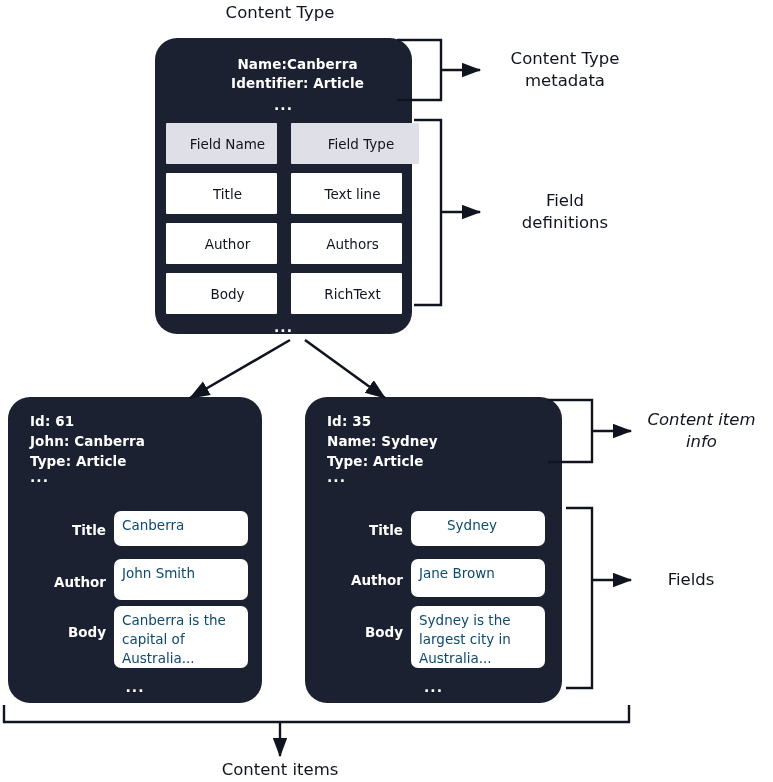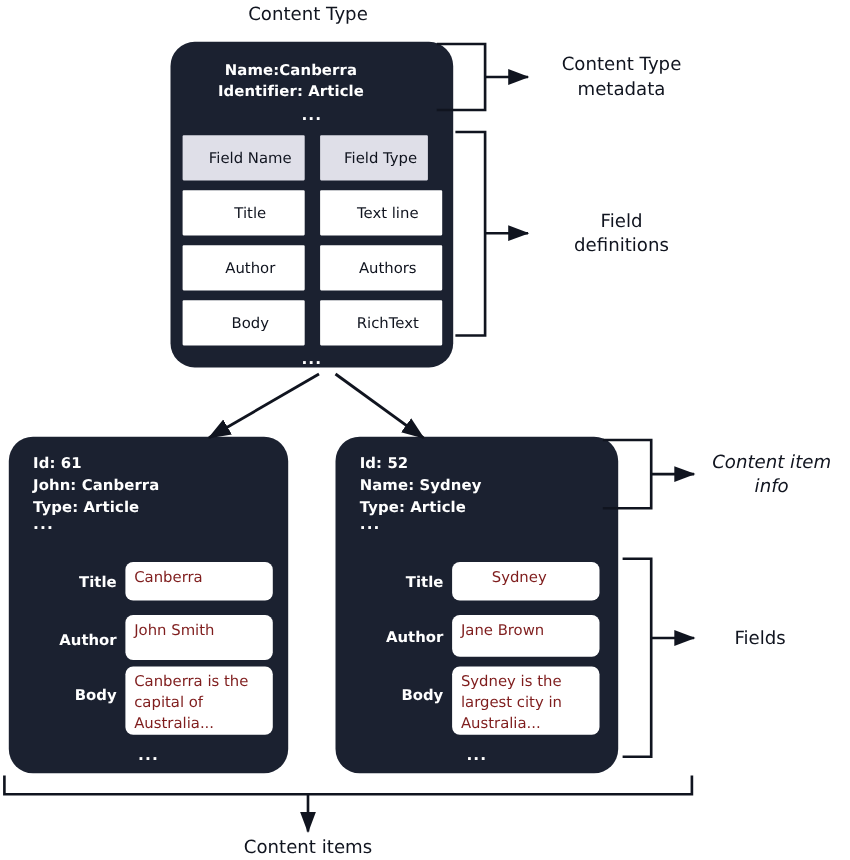--- a/index.html
+++ b/index.html
@@ -25,41 +25,41 @@
   .chip-head{background:#dfdfe8;}
   .chip-white{background:#ffffff;}
   .side-label{
     position:absolute;text-align:center;font-size:16.5px;line-height:22px;color:#10141f;
   }
   .fld-label{
     position:absolute;color:#ffffff;font-size:13.5px;font-weight:bold;text-align:right;
   }
   .fld-box{
     position:absolute;background:#ffffff;border-radius:7px;
-    font-size:13.5px;line-height:19px;color:#7f1d1d;
+    font-size:13.5px;line-height:19px;color:#0c4a6e;
     padding:5px 8px;box-sizing:border-box;
   }
   svg.overlay{position:absolute;left:0;top:0;width:773px;height:782px;pointer-events:none;}
   .ttl{position:absolute;font-size:16.5px;color:#10141f;text-align:center;}
 </style>
 </head>
 <body>
 
 <div class="ttl" style="left:180px;top:3px;width:200px;">Content Type</div>
 
 <div class="card" style="left:155px;top:38px;width:257px;height:296px;">
 
-  <div class="abs card-meta" style="left:0;top:17px;width:219px;text-align:center;">
+  <div class="abs card-meta" style="left:0;top:17px;width:219px;text-align:center;padding-left:33px;">
     <div>Name:Canberra</div>
     <div>Identifier: Article</div>
   </div>
   <div class="abs dots" style="left:0;top:59px;width:257px;">...</div>
 
   <div class="chip chip-head" style="left:11px;top:85px;width:111px;height:41px;">Field Name</div>
-  <div class="chip chip-head" style="left:136px;top:85px;width:98px;height:41px;">Field Type</div>
+  <div class="chip chip-head" style="left:136px;top:85px;width:128px;height:41px;">Field Type</div>
 
   <div class="chip chip-white" style="left:11px;top:135px;width:111px;height:41px;">Title</div>
   <div class="chip chip-white" style="left:136px;top:135px;width:111px;height:41px;">Text line</div>
 
   <div class="chip chip-white" style="left:11px;top:185px;width:111px;height:41px;">Author</div>
   <div class="chip chip-white" style="left:136px;top:185px;width:111px;height:41px;">Authors</div>
 
   <div class="chip chip-white" style="left:11px;top:235px;width:111px;height:41px;">Body</div>
   <div class="chip chip-white" style="left:136px;top:235px;width:111px;height:41px;">RichText</div>
 
@@ -83,21 +83,21 @@
 
   <div class="fld-label" style="left:20px;top:227px;width:78px;">Body</div>
   <div class="fld-box" style="left:106px;top:209px;width:134px;height:62px;">Canberra is the capital of Australia...</div>
 
   <div class="abs dots" style="left:0;top:282px;width:254px;">...</div>
 </div>
 
 <div class="card" style="left:305px;top:397px;width:257px;height:306px;">
 
   <div class="abs card-meta" style="left:22px;top:14px;width:224px;text-align:left;line-height:20px;">
-    <div>Id: 52</div>
+    <div>Id: 35</div>
     <div>Name: Sydney</div>
     <div>Type: Article</div>
   </div>
   <div class="abs dots" style="left:22px;top:72px;width:30px;text-align:left;">...</div>
 
   <div class="fld-label" style="left:20px;top:125px;width:78px;">Title</div>
   <div class="fld-box" style="left:106px;top:114px;width:134px;height:35px;padding-left:36px;">Sydney</div>
 
   <div class="fld-label" style="left:12px;top:175px;width:86px;">Author</div>
   <div class="fld-box" style="left:106px;top:162px;width:134px;height:38px;">Jane Brown</div>

